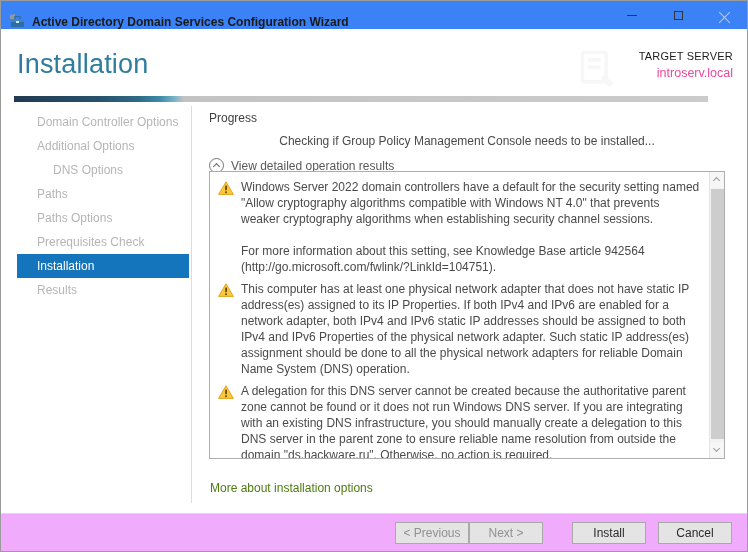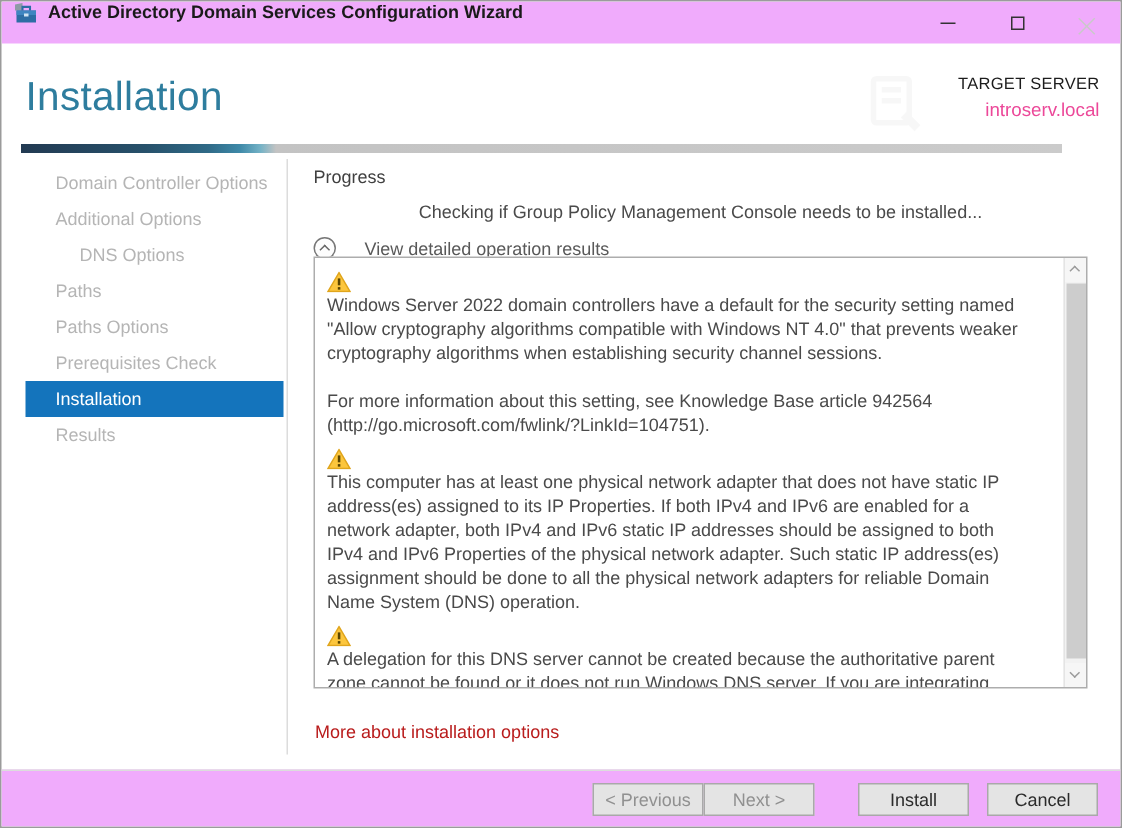--- a/index.html
+++ b/index.html
@@ -3,21 +3,21 @@
 <meta charset="utf-8">
 <style>
   html,body{margin:0;padding:0;background:#e8e8e8;}
   *{box-sizing:border-box;}
   .window{
     position:relative;width:748px;height:552px;background:#ffffff;
     font-family:"Liberation Sans",sans-serif;font-size:12px;color:#404040;
     border:1px solid #9b9b9b;overflow:hidden;
   }
   
-  .titlebar{position:absolute;top:0;left:0;right:0;height:28px;background:#f0abfc;display:flex;align-items:flex-start;padding-left:8px;}
+  .titlebar{position:absolute;top:0;left:0;right:0;height:28px;background:#3b82f6;display:flex;align-items:flex-end;padding-left:8px;}
   .titlebar .app-icon{width:16px;height:16px;margin-right:7px;flex:none;}
   .titlebar .title{font-weight:bold;font-size:12px;color:#1a1a1a;}
   .win-controls{position:absolute;right:0;top:0;height:28px;display:flex;}
   .win-btn{width:46px;height:28px;display:flex;align-items:center;justify-content:center;cursor:default;}
   .glyph-min{width:10px;height:1px;background:#333;}
   .glyph-max{width:9px;height:9px;border:1px solid #333;}
   .glyph-close{position:relative;width:11px;height:11px;}
   .glyph-close::before,.glyph-close::after{content:"";position:absolute;left:5px;top:0;width:1px;height:15px;background:#c9c9c9;transform-origin:center;}
   .glyph-close::before{transform:rotate(45deg);}
   .glyph-close::after{transform:rotate(-45deg);}
@@ -32,42 +32,42 @@
     background:linear-gradient(to right,#223a52 0%,#27516b 12%,#2f6a87 18%,#3e89a8 21%,#74b2c6 23%,#c3c3c3 24.5%,#cbcbcb 100%);}
   
   .sidebar{position:absolute;left:0;top:105px;width:191px;height:397px;border-right:1px solid #dcdcdc;padding-top:4px;}
   .nav-item{margin-left:16px;width:172px;height:24px;line-height:24px;padding-left:20px;color:#b5b5b5;white-space:nowrap;}
   .nav-item.indent1{padding-left:36px;}
   .nav-item.selected{background:#1474bc;color:#ffffff;}
   
   .main{position:absolute;left:208px;top:105px;width:516px;}
   .progress-label{color:#404040;margin-top:5px;}
   .status-line{text-align:center;margin-top:9px;color:#4a4a4a;}
-  .expander{display:flex;align-items:center;margin-top:10px;color:#595959;cursor:default;gap:12px;}
+  .expander{display:flex;align-items:center;margin-top:10px;color:#595959;cursor:default;}
   .expander-circle{width:15px;height:15px;border:1px solid #787878;border-radius:50%;margin-right:7px;position:relative;flex:none;background:#fdfdfd;}
   .chev{position:absolute;width:5px;height:5px;border-left:1.5px solid #666;border-top:1.5px solid #666;}
   .expander-circle .chev{left:4px;top:5px;transform:rotate(45deg);}
   
   .details-box{position:absolute;left:208px;top:170px;width:516px;height:288px;border:1px solid #adadad;background:#fff;padding:7px 24px 7px 8px;overflow:hidden;}
-  .warning{display:flex;margin-bottom:6px;flex-direction:column;}
+  .warning{display:flex;margin-bottom:6px;}
   .warning .w-icon{flex:none;margin-right:7px;margin-top:2px;}
   .warning .w-text{line-height:16px;color:#4a4a4a;width:462px;}
   .warning .w-text p{margin:0 0 16px 0;}
   .warning .w-text p:last-child{margin-bottom:0;}
   
   .scrollbar{position:absolute;right:0;top:0;bottom:0;width:15px;background:#f2f2f2;border-left:1px solid #e4e4e4;}
   .sb-arrow{position:absolute;left:0;width:15px;height:16px;background:#f6f6f6;}
   .sb-arrow.up{top:0;}
   .sb-arrow.down{bottom:0;}
   .sb-arrow .chev{border-color:#9b9b9b;left:4px;}
   .sb-arrow.up .chev{top:6px;transform:rotate(45deg);}
   .sb-arrow.down .chev{top:4px;transform:rotate(225deg);}
   .sb-thumb{position:absolute;left:1px;top:17px;width:13px;height:250px;background:#cdcdcd;}
   
-  .more-link{position:absolute;left:209px;top:480px;color:#b91c1c;cursor:pointer;}
+  .more-link{position:absolute;left:209px;top:480px;color:#4d7c0f;cursor:pointer;}
   .footer{position:absolute;left:0;right:0;bottom:0;height:38px;background:#f0abfc;border-top:1px solid #dcdcdc;display:flex;align-items:center;justify-content:flex-end;padding-right:15px;}
   .btn{width:74px;height:22px;background:#e4e4e4;border:1px solid #a9a9a9;font-family:"Liberation Sans",sans-serif;font-size:12px;color:#2b2b2b;text-align:center;line-height:20px;cursor:default;padding:0;}
   .btn.disabled{color:#909090;}
   .btn + .btn{margin-left:0;}
   .btn.install{margin-left:29px;}
   .btn.cancel{margin-left:12px;}
 </style>
 </head>
 <body>
 

